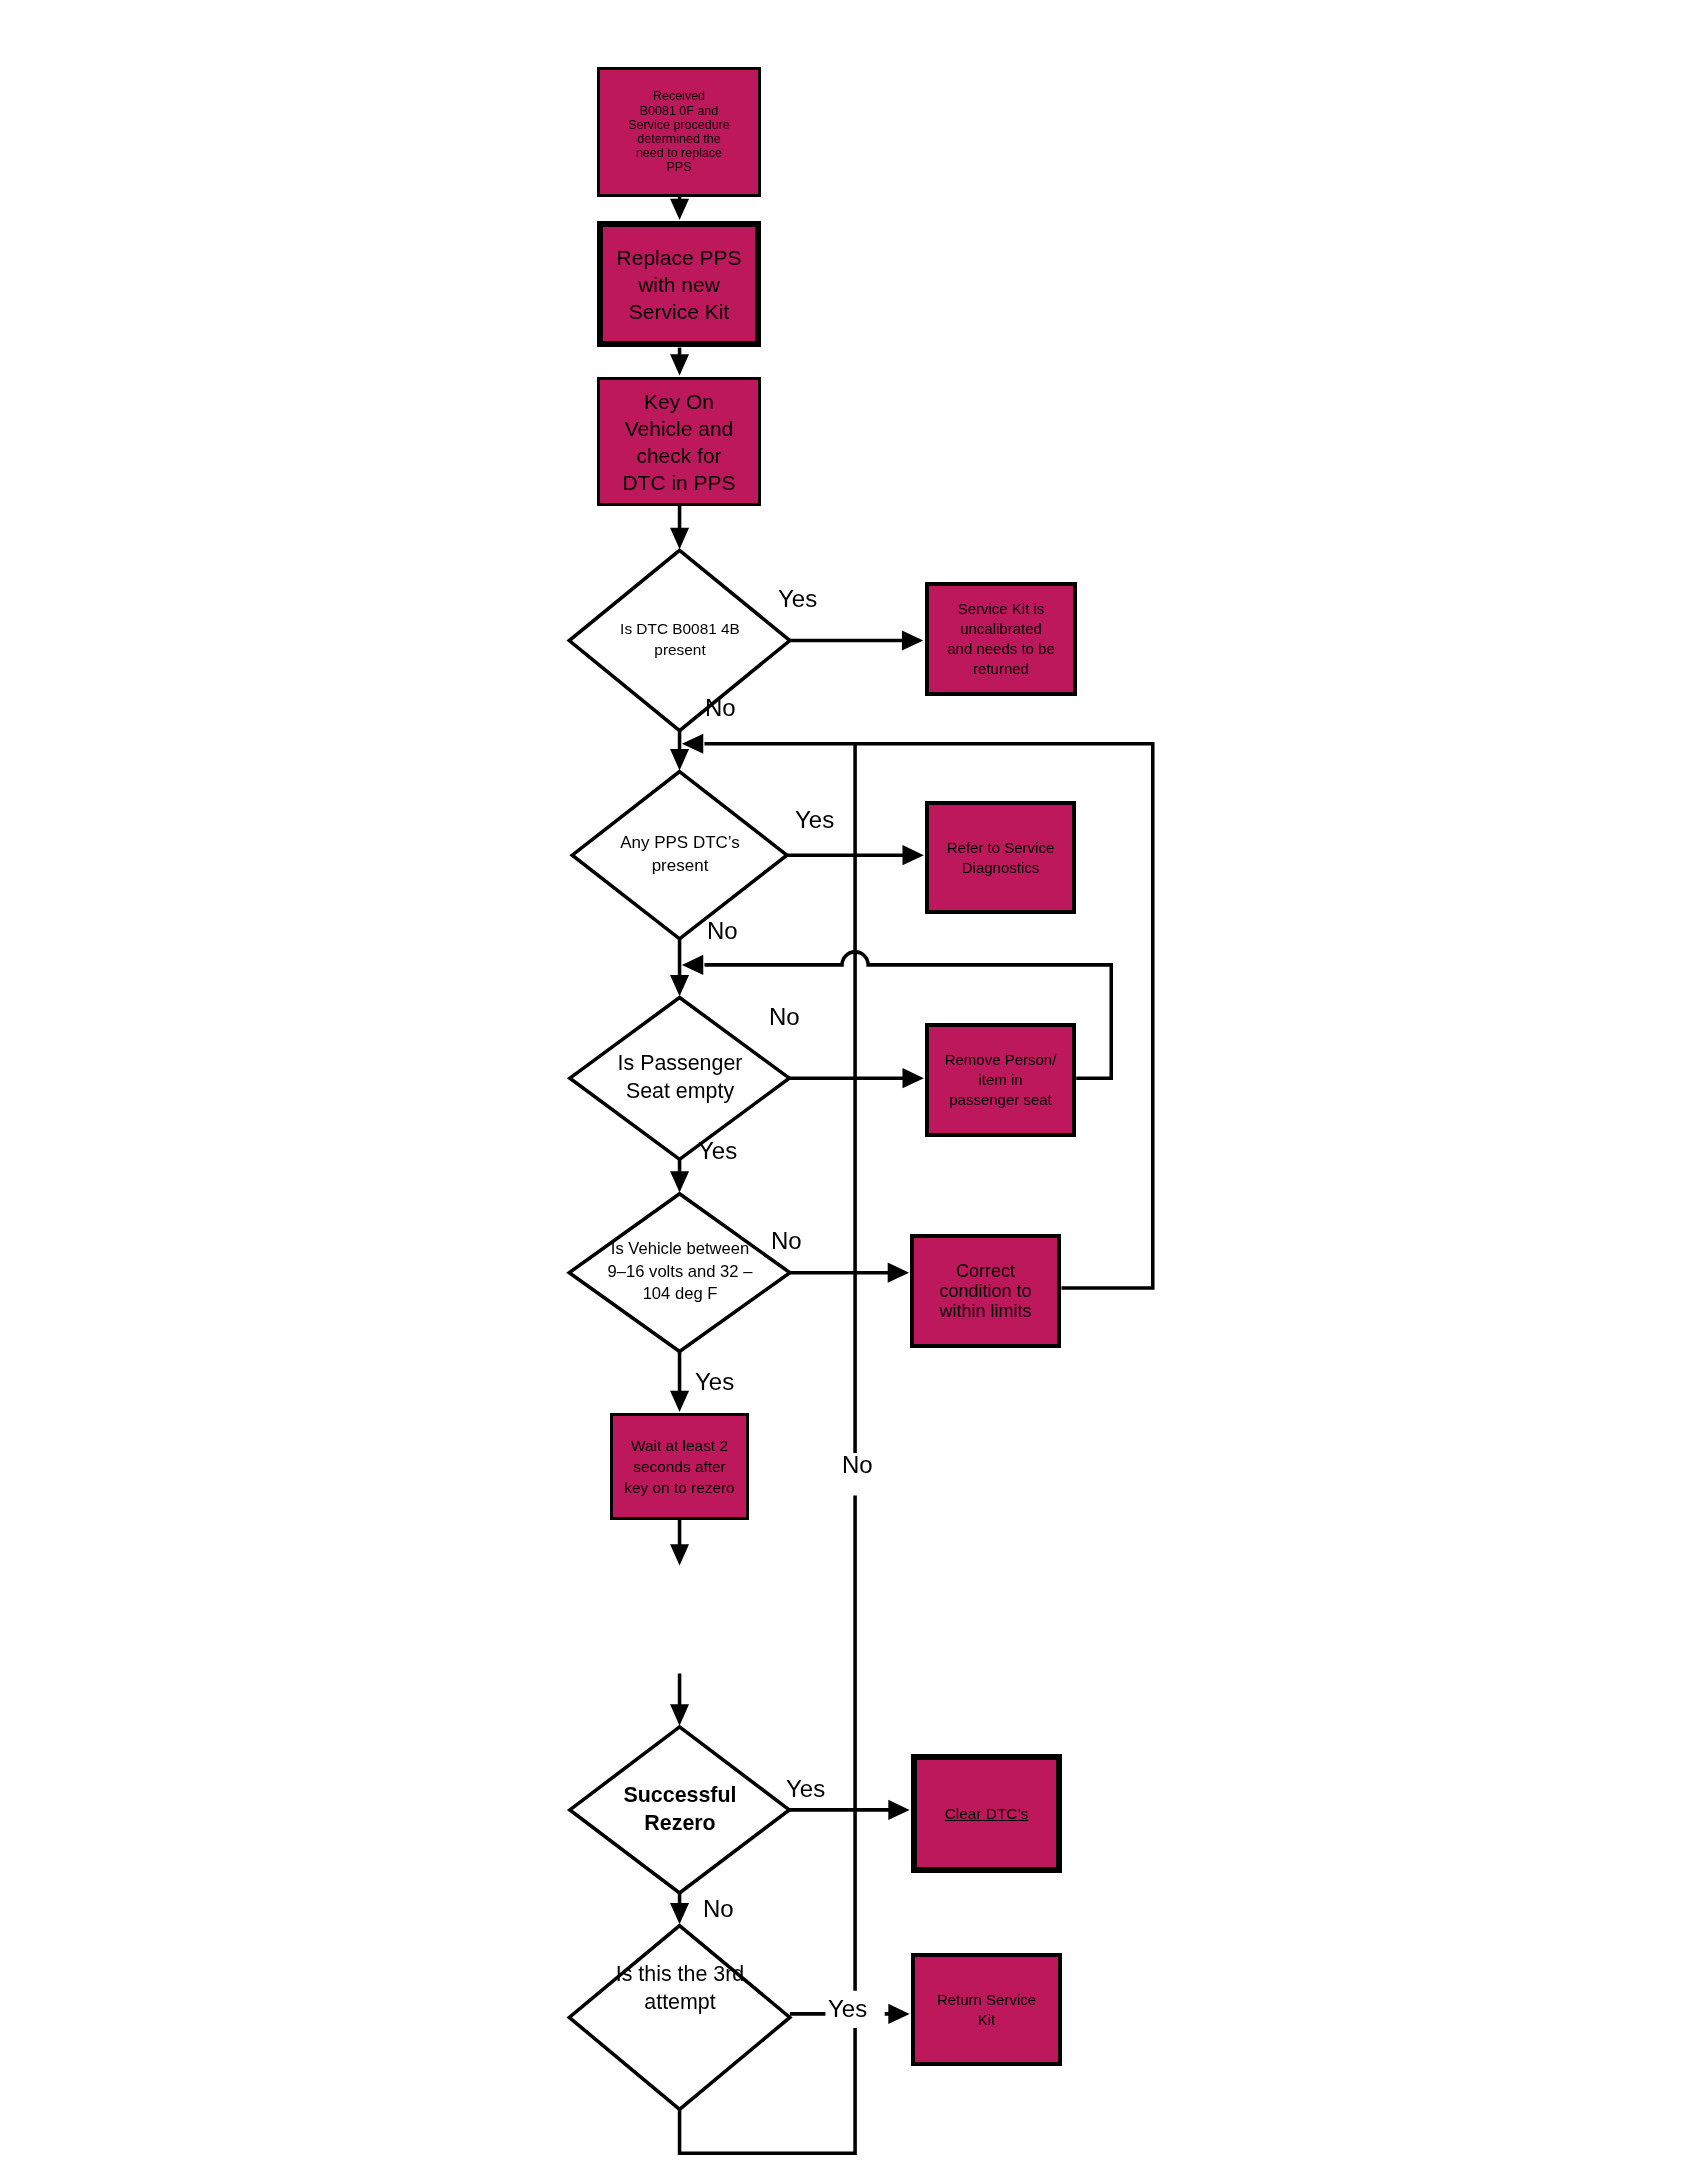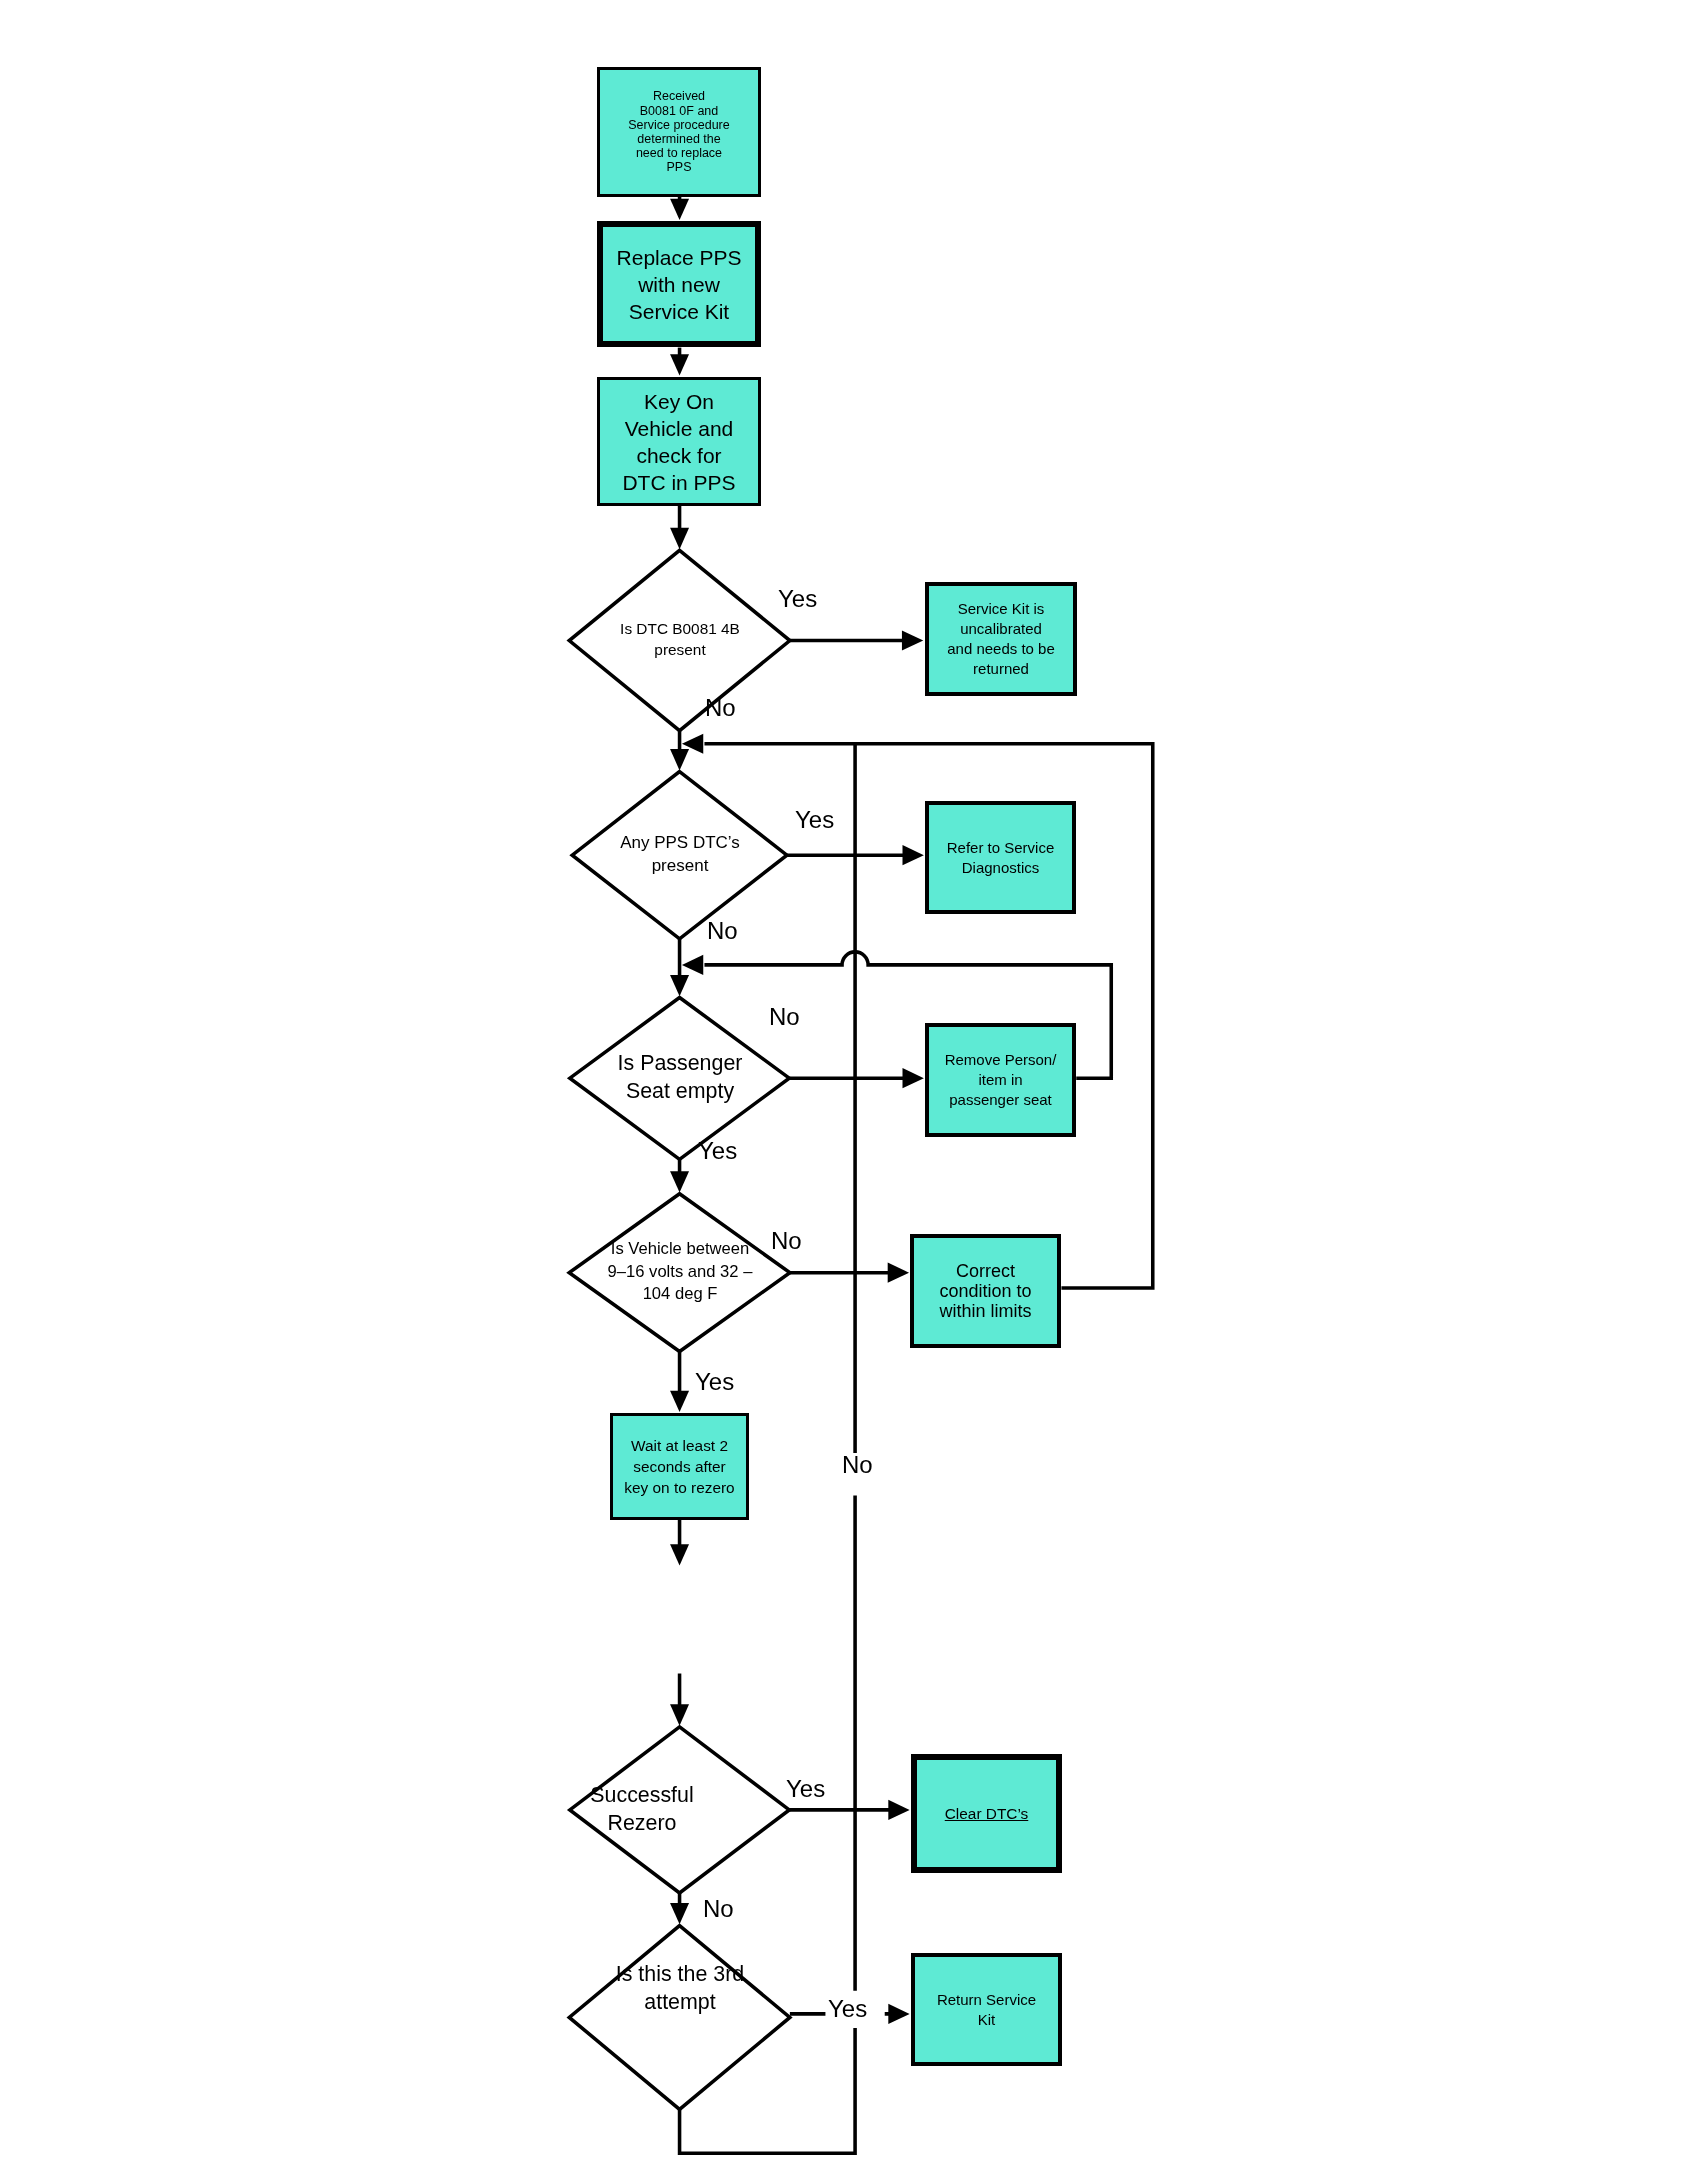--- a/index.html
+++ b/index.html
@@ -1,20 +1,20 @@
 <!DOCTYPE html>
 <html style="font-size:9.5px"><head>
 <meta charset="utf-8">
 <style>
   html,body{margin:0;padding:0;background:#ffffff;}
   body{width:1690px;height:2183px;position:relative;overflow:hidden;
        font-family:"Liberation Sans",sans-serif;color:#000;}
   #canvas{position:absolute;left:0;top:0;width:1690px;height:2183px;}
   svg{position:absolute;left:0;top:0;}
-  .node{position:absolute;box-sizing:border-box;background:#5eead4;border:3.6px solid #000;
+  .node{position:absolute;box-sizing:border-box;background:#be185d;border:3.6px solid #000;
         display:flex;align-items:center;justify-content:center;text-align:center;
         white-space:pre-line;line-height:1.32;}
   .thick{border-width:6.5px;}
   .dlabel{position:absolute;transform:translate(-50%,-50%);text-align:center;
           white-space:pre-line;}
   .elabel{position:absolute;font-size:24px;line-height:1.1;}
 </style>
 </head>
 <body>
 
@@ -119,21 +119,21 @@
 
   <div class="dlabel" style="left:680px;top:639px;font-size:15.4px;line-height:21px;">Is DTC B0081 4B
 present</div>
   <div class="dlabel" style="left:680px;top:854px;font-size:17px;line-height:23px;">Any PPS DTC’s
 present</div>
   <div class="dlabel" style="left:680px;top:1077px;font-size:21.4px;line-height:28px;">Is Passenger
 Seat empty</div>
   <div class="dlabel" style="left:680px;top:1272px;font-size:16.6px;line-height:22.5px;">Is Vehicle between
 9–16 volts and 32 –
 104 deg F</div>
-  <div class="dlabel" style="left:642px;top:1809px;font-size:21.4px;line-height:28px;">Successful
+  <div class="dlabel" style="left:680px;top:1809px;font-size:21.4px;line-height:28px;font-weight:bold;">Successful
 Rezero</div>
   <div class="dlabel" style="left:680px;top:1988px;font-size:21.4px;line-height:28px;">Is this the 3rd
 attempt</div>
 
   <div class="elabel" style="left:778px;top:586px;">Yes</div>
   <div class="elabel" style="left:705px;top:695px;">No</div>
   <div class="elabel" style="left:795px;top:807px;">Yes</div>
   <div class="elabel" style="left:707px;top:918px;">No</div>
   <div class="elabel" style="left:769px;top:1004px;">No</div>
   <div class="elabel" style="left:698px;top:1138px;">Yes</div>

